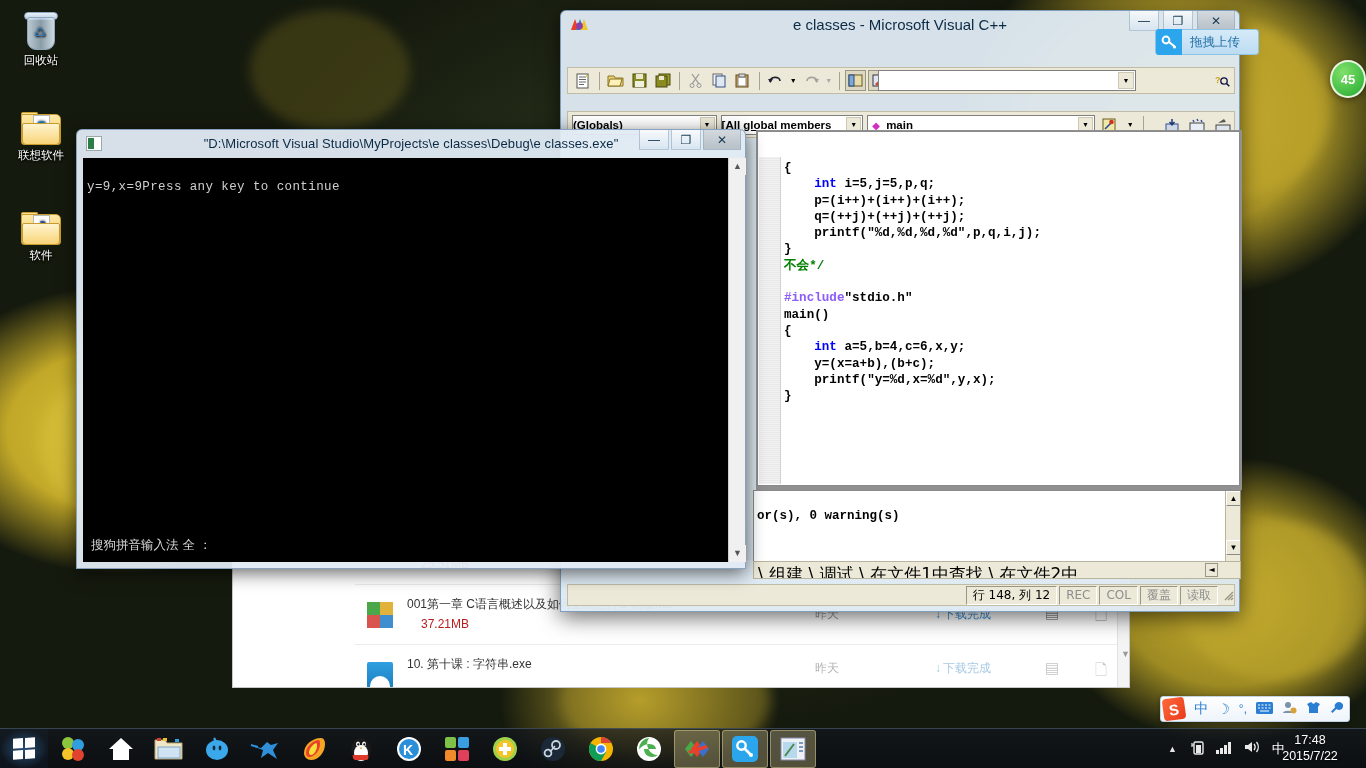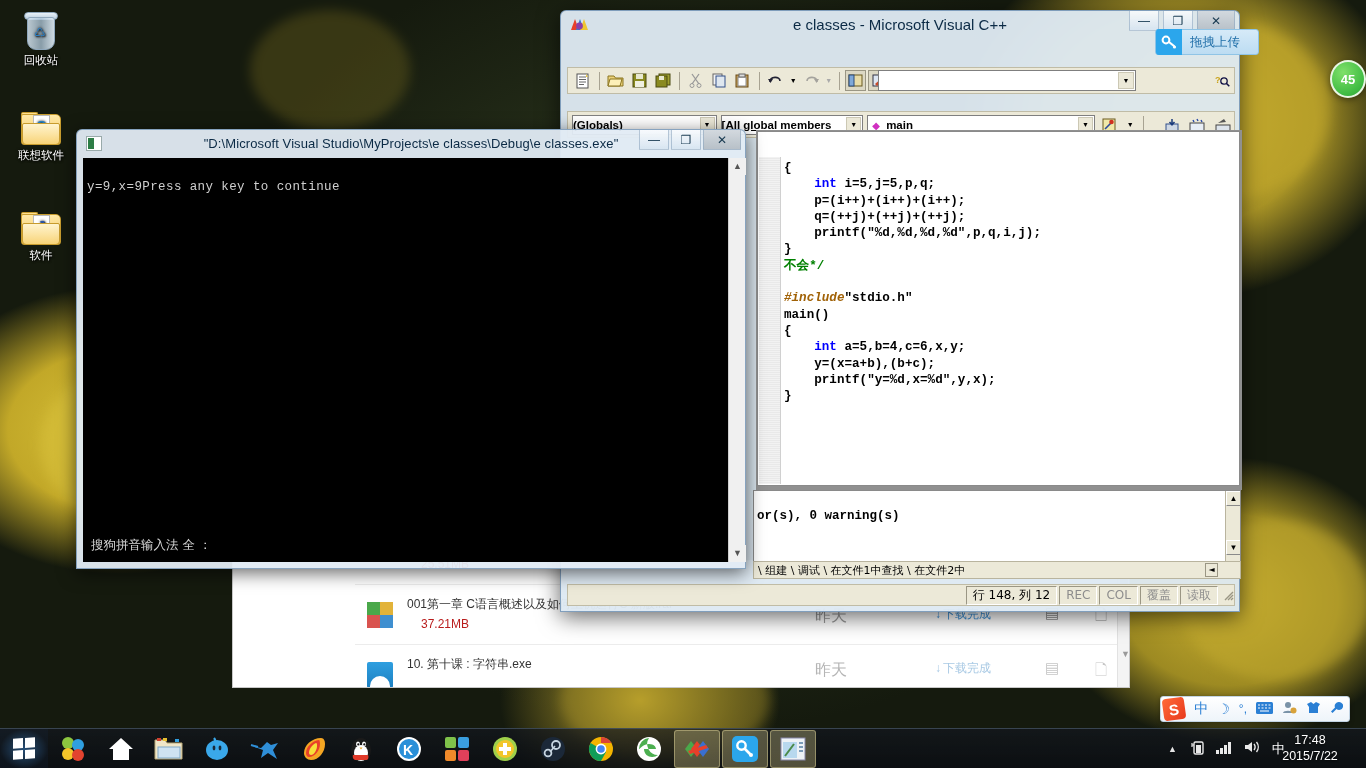--- a/index.html
+++ b/index.html
@@ -151,21 +151,21 @@
   .exe-ico::after {
     content:''; position:absolute; left:3px; bottom:0; width:20px; height:12px;
     background:#fff; border-radius: 10px 10px 0 0;
   }
   .dl-name {
     position:absolute; left:52px; top:9px; color:#333; font-size:12px; white-space:nowrap;
   }
   .dl-size {
     position:absolute; left:66px; top:30px; color:#b91c1c; font-size:12px;
   }
-  .dl-when { position:absolute; left:460px; top:19px; color:#9a9a9a; font-size:16px; }
+  .dl-when { position:absolute; left:460px; top:19px; color:#9a9a9a; font-size:12px; }
   .dl-status { position:absolute; left:580px; top:19px; color:#3a8fd6; font-size:12px; }
   .dl-status .arr { margin-right:2px; }
   .dl-act { position:absolute; top:17px; color:#8d8d8d; font-size:15px; }
   #xl-scroll {
     position:absolute; right:0; top:0; width:12px; height:128px; background:#f4f4f4;
     border-left:1px solid #e2e2e2;
   }
   #xl-scroll .thumb { position:absolute; left:2px; top:4px; width:8px; height:34px; background:#cfcfcf; border-radius:4px; }
   #xl-scroll .arrdn { position:absolute; left:3px; bottom:30px; color:#9a9a9a; font-size:9px; }
 
@@ -298,21 +298,21 @@
     border-right:1px solid #d0d0d0;
   }
   #vc-code {
     position:absolute; left:26px; top:28px; right:2px; bottom:2px;
     font-family:"Liberation Mono","DejaVu Sans Mono",monospace;
     font-size:12.6px; line-height:16.3px; white-space:pre; color:#000;
     font-weight:bold;
   }
   .c-kw { color:#0000ff; }
   .c-cm { color:#008000; }
-  .c-pp { color:#a16207;font-style:italic; }
+  .c-pp { color:#8b5cf6; }
 
   
   #vc-output {
     position:absolute; left:752px; top:489px; width:488px; height:83px;
     background:#fff; border:1px solid #8a8a8a; overflow:hidden;
   }
   #vc-output-text {
     position:absolute; left:3px; top:18px;
     font-family:"Liberation Mono","DejaVu Sans Mono",monospace;
     font-size:12.5px; font-weight:bold; color:#000;
@@ -672,21 +672,21 @@
 
     <div id="vc-output" style="left:192px;top:479px;">
       <div id="vc-output-text">or(s), 0 warning(s)</div>
       <div id="vc-out-sb">
         <div class="sbtn" style="top:0;">▲</div>
         <div class="sbtn" style="bottom:17px;">▼</div>
         <div class="sbtn" style="bottom:0;height:17px;border:none;background:#ece9d8;"></div>
       </div>
     </div>
     <div id="vc-tabs" style="left:192px;top:550px;">
-      <div style="position:absolute;left:4px;top:1px;font-size:11px;white-space:nowrap;">\ 组建 \ 调试 \ 在文件1中查找 \ 在文件2中</div>
+      <div style="position:absolute;left:4px;top:1px;font-size:17px;white-space:nowrap;">\ 组建 \ 调试 \ 在文件1中查找 \ 在文件2中</div>
       <div style="position:absolute;right:22px;top:1px;width:13px;height:14px;background:#ece9d8;border:1px solid #9a9684;font-size:8px;text-align:center;line-height:12px;">◄</div>
     </div>
 
     <div id="vc-statusbar">
       <div class="sb-cell">行 148, 列 12</div>
       <div class="sb-cell dim">REC</div>
       <div class="sb-cell dim">COL</div>
       <div class="sb-cell dim">覆盖</div>
       <div class="sb-cell dim">读取</div>
       <div style="width:12px;height:12px;margin-left:2px;">

